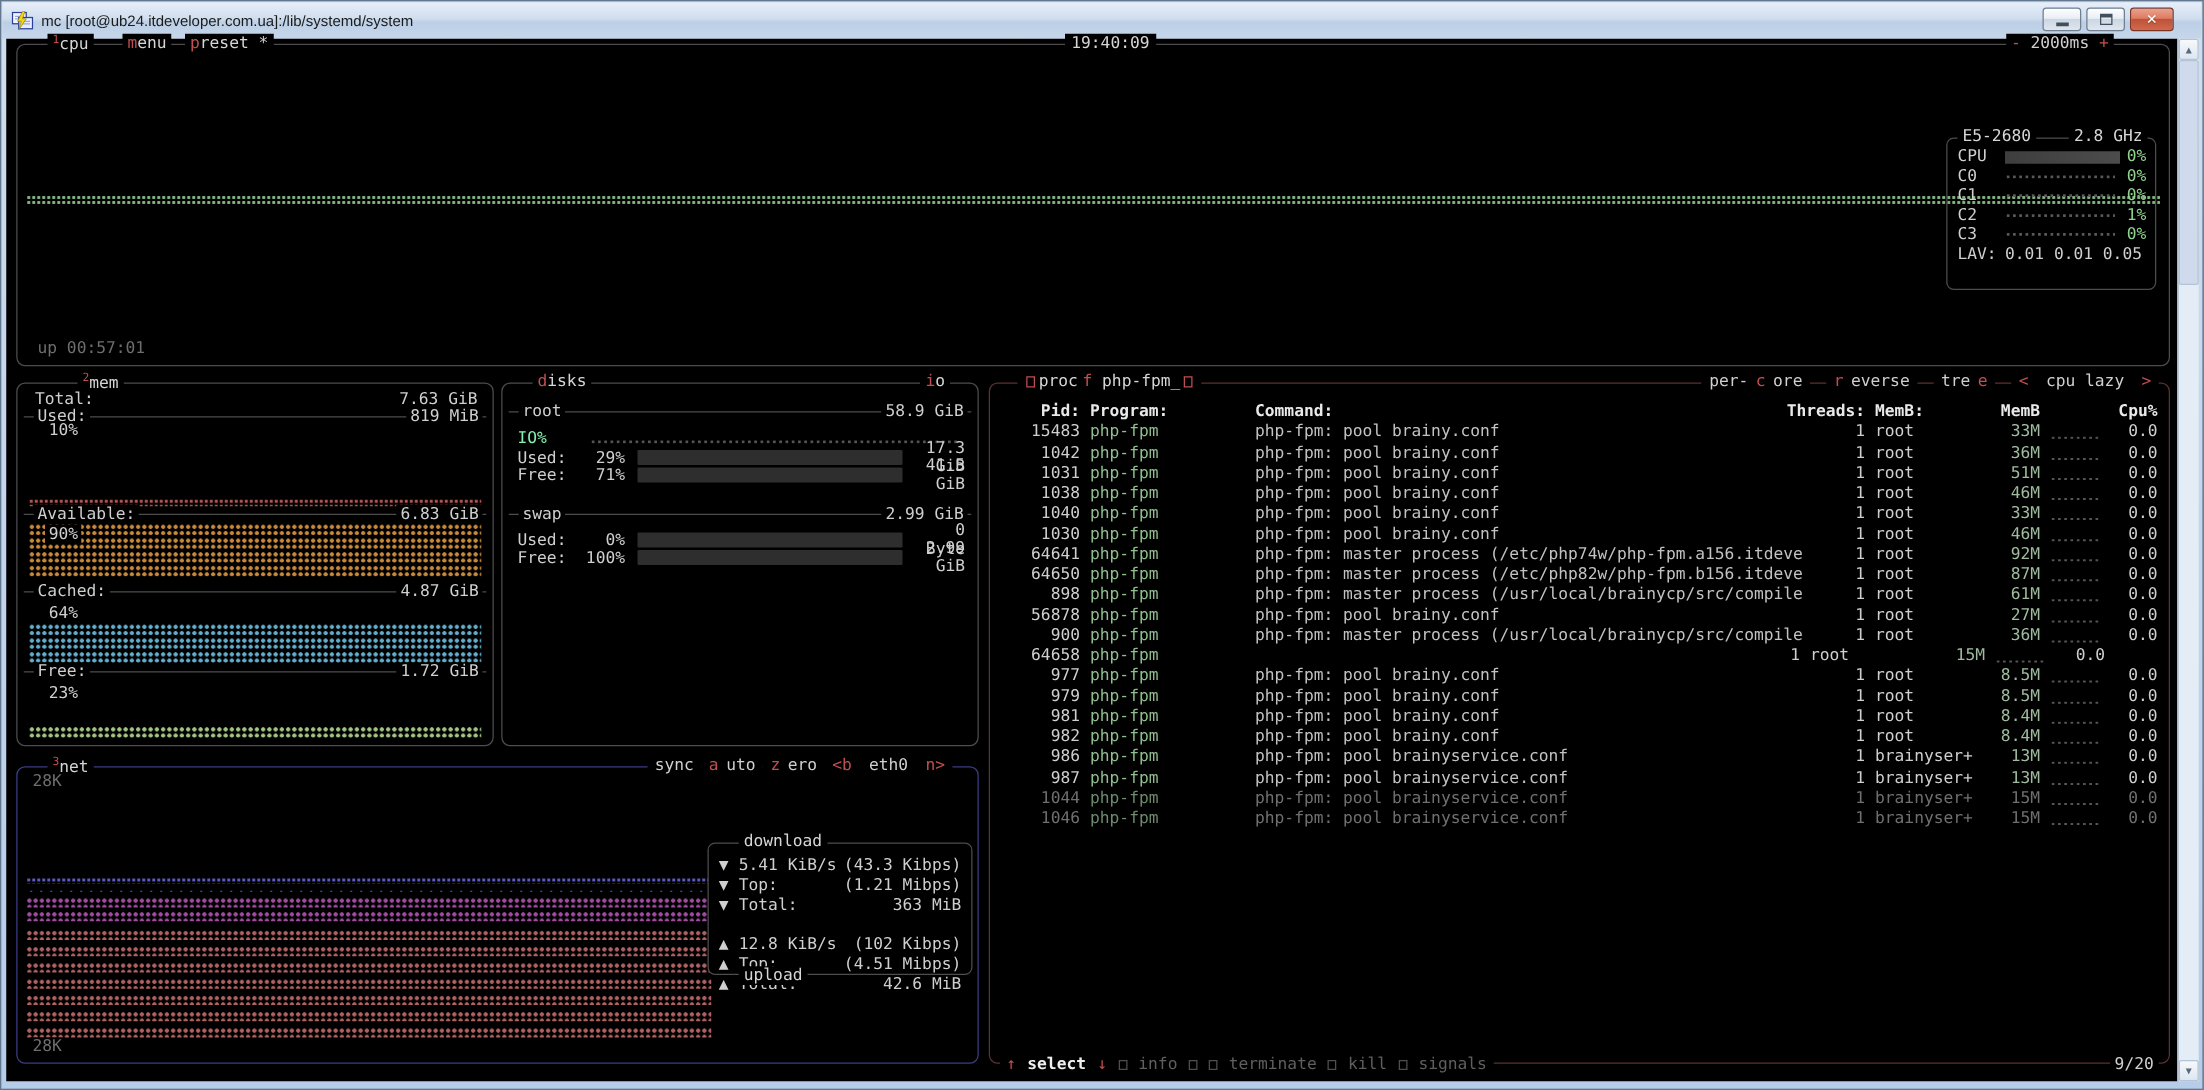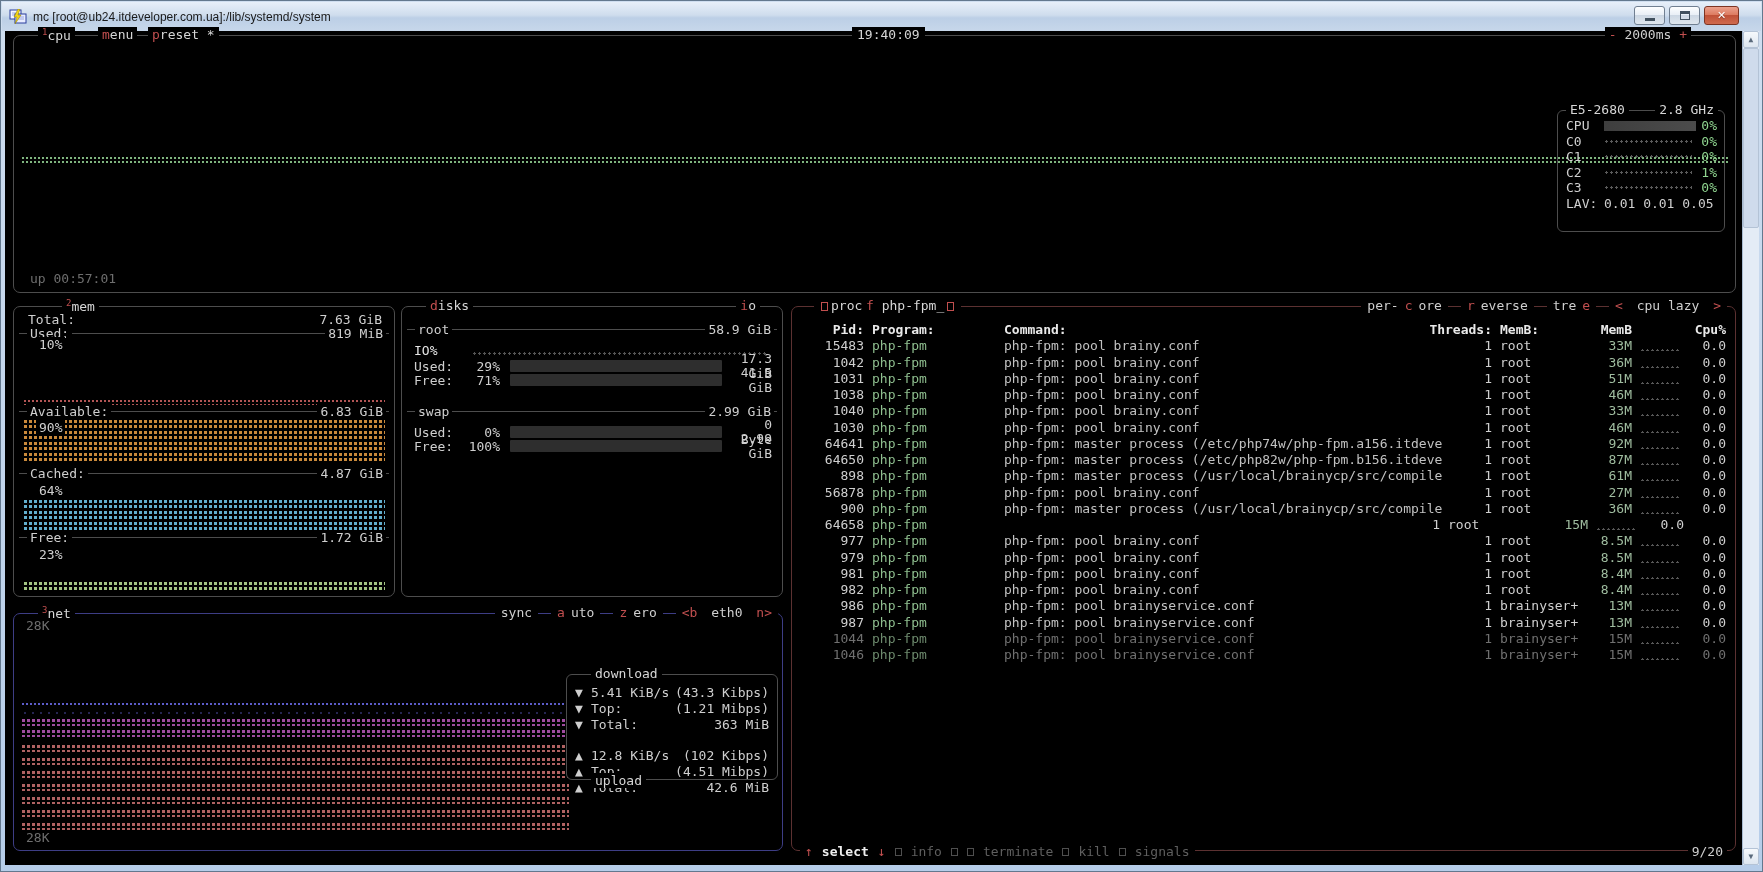--- a/index.html
+++ b/index.html
@@ -80,24 +80,24 @@
   .drow .dp { width:38px; text-align:right; }
   .meter { flex:0 0 212px; height:12px; margin:0 8px 0 10px; background:#2e2e2e; border-radius:1px; overflow:hidden; }
   .mfill { height:100%; }
   .fill-red { width:29%; background:linear-gradient(90deg,#401010,#6d2424 45%,#a03b35 80%,#c0504a); }
   .fill-grey { width:0%; }
   .fill-green71 { width:71%; background:linear-gradient(90deg,#15300f,#3f6326 45%,#7da23f 75%,#aace58); }
   .fill-green100 { width:100%; background:linear-gradient(90deg,#15300f,#3f6326 40%,#7da23f 65%,#c3e060 90%,#d9ef6a); }
   .drow .dv { flex:1; text-align:right; }
   .iodots { position:absolute; left:70px; right:14px; top:44px; height:4px;
     background-image:radial-gradient(#565656 1px, transparent 1.2px); background-size:5px 5px; }
-  .iolabel { position:absolute; left:12px; top:36px; color:#e5e5e5; }
-
-  
-  .net-opts { position:absolute; top:-9px; right:4px; display:flex; gap:13px; }
+  .iolabel { position:absolute; left:12px; top:36px; color:#86efac; }
+
+  
+  .net-opts { position:absolute; top:-9px; right:20px; display:flex; }
   .net-opts span { background:#000; padding:0 3px; }
   .scale-label { position:absolute; left:10px; color:#6e6e6e; background:#000; padding:0 2px; z-index:3; }
   .nline { position:absolute; left:7px; width:548px; }
   .netstats { position:absolute; left:552px; top:60px; width:212px; height:106px;
     border:1px solid #4d4d4d; border-radius:6px; background:#000; z-index:4; }
   .nrows { padding:10px 8px 0 8px; }
   .nrow { display:flex; height:15.8px; line-height:15.8px; }
   .nrow .na { width:16px; }
   .nrow .nv { margin-left:auto; }
   .nspace { height:16px; }

